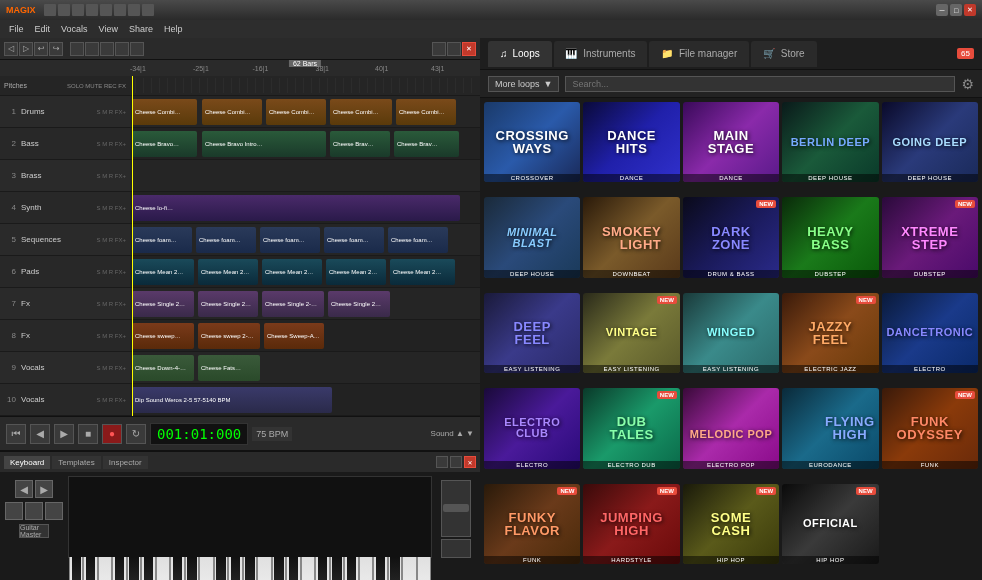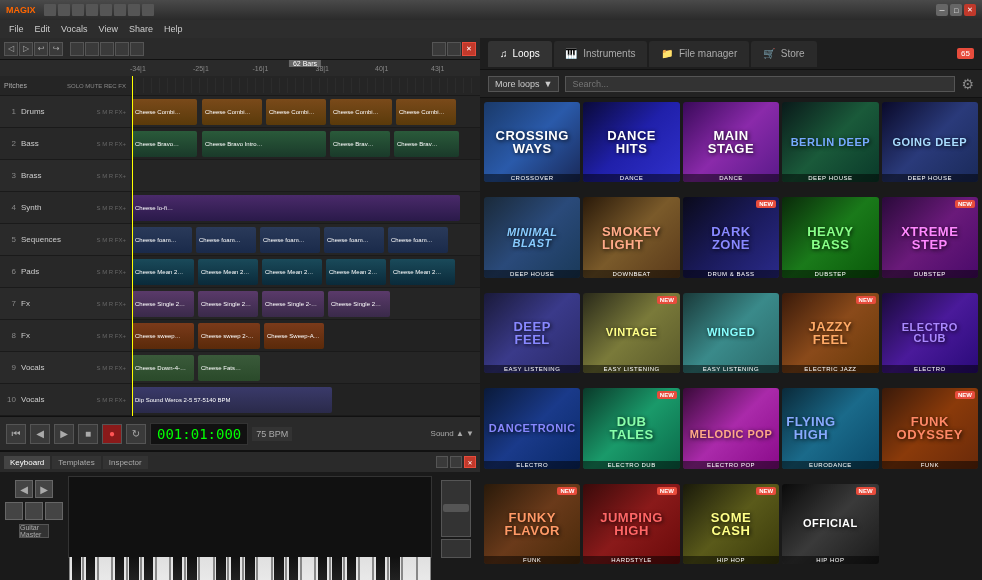--- a/index.html
+++ b/index.html
@@ -713,21 +713,21 @@
 
         <div style="position:absolute;inset:0;display:flex;flex-direction:column;align-items:center;justify-content:center;padding:4px;">
           <div style="color:#8cf;font-size:11px;font-weight:900;text-transform:uppercase;text-align:center;line-height:1.0;text-shadow:1px 1px 4px rgba(0,0,0,0.9);letter-spacing:0.5px;font-style:italic;">minimal blast</div>
         </div>
         <div class="loop-card-genre-badge">DEEP HOUSE</div>
       </div>
 
       <div class="loop-card" style="background:linear-gradient(135deg,#2a1a0a 0%,#7a5a2a 50%,#5a3a1a 100%);">
 
         <div style="position:absolute;inset:0;display:flex;flex-direction:column;align-items:center;justify-content:center;padding:4px;">
-          <div style="color:#fa8;font-size:13px;font-weight:900;text-transform:uppercase;text-align:left;line-height:1.0;text-shadow:1px 1px 4px rgba(0,0,0,0.9);letter-spacing:0.5px;">SMOKEY<br>LIGHT</div>
+          <div style="color:#fa8;font-size:13px;font-weight:900;text-transform:uppercase;text-align:right;line-height:1.0;text-shadow:1px 1px 4px rgba(0,0,0,0.9);letter-spacing:0.5px;">SMOKEY<br>LIGHT</div>
         </div>
         <div class="loop-card-genre-badge">DOWNBEAT</div>
       </div>
 
       <div class="loop-card" style="background:linear-gradient(135deg,#0a0a1a 0%,#1a1a5a 50%,#2a2a8a 100%);">
         <div class="new-badge">NEW</div>
         <div style="position:absolute;inset:0;display:flex;flex-direction:column;align-items:center;justify-content:center;padding:4px;">
           <div style="color:#88f;font-size:13px;font-weight:900;text-transform:uppercase;text-align:center;line-height:1.0;text-shadow:1px 1px 4px rgba(0,0,0,0.9);letter-spacing:0.5px;">DARK<br>ZONE</div>
         </div>
         <div class="loop-card-genre-badge">DRUM &amp; BASS</div>
@@ -775,32 +775,32 @@
       </div>
 
       <div class="loop-card" style="background:linear-gradient(135deg,#3a1a0a 0%,#8a4a1a 50%,#6a3a0a 100%);">
         <div class="new-badge">NEW</div>
         <div style="position:absolute;inset:0;display:flex;flex-direction:column;align-items:center;justify-content:center;padding:4px;">
           <div style="color:#fa6;font-size:13px;font-weight:900;text-transform:uppercase;text-align:center;line-height:1.0;text-shadow:1px 1px 4px rgba(0,0,0,0.9);letter-spacing:0.5px;">JAZZY<br>Feel</div>
         </div>
         <div class="loop-card-genre-badge">ELECTRIC JAZZ</div>
       </div>
 
+      <div class="loop-card" style="background:linear-gradient(135deg,#0a1a3a 0%,#1a3a8a 50%,#0a2a6a 100%);">
+
+        <div style="position:absolute;inset:0;display:flex;flex-direction:column;align-items:center;justify-content:center;padding:4px;">
+          <div style="color:#88f;font-size:11px;font-weight:900;text-transform:uppercase;text-align:center;line-height:1.0;text-shadow:1px 1px 4px rgba(0,0,0,0.9);letter-spacing:0.5px;">DANCETRONIC</div>
+        </div>
+        <div class="loop-card-genre-badge">ELECTRO</div>
+      </div>
+
       <div class="loop-card" style="background:linear-gradient(135deg,#1a0a3a 0%,#4a1a9a 50%,#2a0a7a 100%);">
 
         <div style="position:absolute;inset:0;display:flex;flex-direction:column;align-items:center;justify-content:center;padding:4px;">
           <div style="color:#a8f;font-size:11px;font-weight:900;text-transform:uppercase;text-align:center;line-height:1.0;text-shadow:1px 1px 4px rgba(0,0,0,0.9);letter-spacing:0.5px;">ELECTRO CLUB</div>
-        </div>
-        <div class="loop-card-genre-badge">ELECTRO</div>
-      </div>
-
-      <div class="loop-card" style="background:linear-gradient(135deg,#0a1a3a 0%,#1a3a8a 50%,#0a2a6a 100%);">
-
-        <div style="position:absolute;inset:0;display:flex;flex-direction:column;align-items:center;justify-content:center;padding:4px;">
-          <div style="color:#88f;font-size:11px;font-weight:900;text-transform:uppercase;text-align:center;line-height:1.0;text-shadow:1px 1px 4px rgba(0,0,0,0.9);letter-spacing:0.5px;">DANCETRONIC</div>
         </div>
         <div class="loop-card-genre-badge">ELECTRO</div>
       </div>
 
       <div class="loop-card" style="background:linear-gradient(135deg,#0a3a2a 0%,#1a9a6a 50%,#0a6a4a 100%);">
         <div class="new-badge">NEW</div>
         <div style="position:absolute;inset:0;display:flex;flex-direction:column;align-items:center;justify-content:center;padding:4px;">
           <div style="color:#8fa;font-size:13px;font-weight:900;text-transform:uppercase;text-align:center;line-height:1.0;text-shadow:1px 1px 4px rgba(0,0,0,0.9);letter-spacing:0.5px;">DUB<br>TALES</div>
         </div>
         <div class="loop-card-genre-badge">ELECTRO DUB</div>
@@ -809,21 +809,21 @@
       <div class="loop-card" style="background:linear-gradient(135deg,#3a0a3a 0%,#aa2aaa 50%,#8a0a8a 100%);">
 
         <div style="position:absolute;inset:0;display:flex;flex-direction:column;align-items:center;justify-content:center;padding:4px;margin-top:12px;">
           <div style="color:#fa8;font-size:11px;font-weight:900;text-transform:uppercase;text-align:center;line-height:1.0;text-shadow:1px 1px 4px rgba(0,0,0,0.9);letter-spacing:0.5px;">Melodic POP</div>
         </div>
         <div class="loop-card-genre-badge">ELECTRO POP</div>
       </div>
 
       <div class="loop-card" style="background:linear-gradient(135deg,#0a2a3a 0%,#1a6a8a 50%,#0a4a6a 100%);">
 
-        <div style="position:absolute;inset:0;display:flex;flex-direction:column;align-items:flex-start;justify-content:center;padding:4px;">
+        <div style="position:absolute;inset:0;display:flex;flex-direction:column;align-items:flex-end;justify-content:center;padding:4px;">
           <div style="color:#8af;font-size:13px;font-weight:900;text-transform:uppercase;text-align:center;line-height:1.0;text-shadow:1px 1px 4px rgba(0,0,0,0.9);letter-spacing:0.5px;">FLYING<br>HIGH</div>
         </div>
         <div class="loop-card-genre-badge">EURODANCE</div>
       </div>
 
       <div class="loop-card" style="background:linear-gradient(135deg,#3a1a0a 0%,#8a3a0a 50%,#6a2a0a 100%);">
         <div class="new-badge">NEW</div>
         <div style="position:absolute;inset:0;display:flex;flex-direction:column;align-items:center;justify-content:center;padding:4px;">
           <div style="color:#f86;font-size:13px;font-weight:900;text-transform:uppercase;text-align:center;line-height:1.0;text-shadow:1px 1px 4px rgba(0,0,0,0.9);letter-spacing:0.5px;">FUNK<br>ODYSSEY</div>
         </div>

